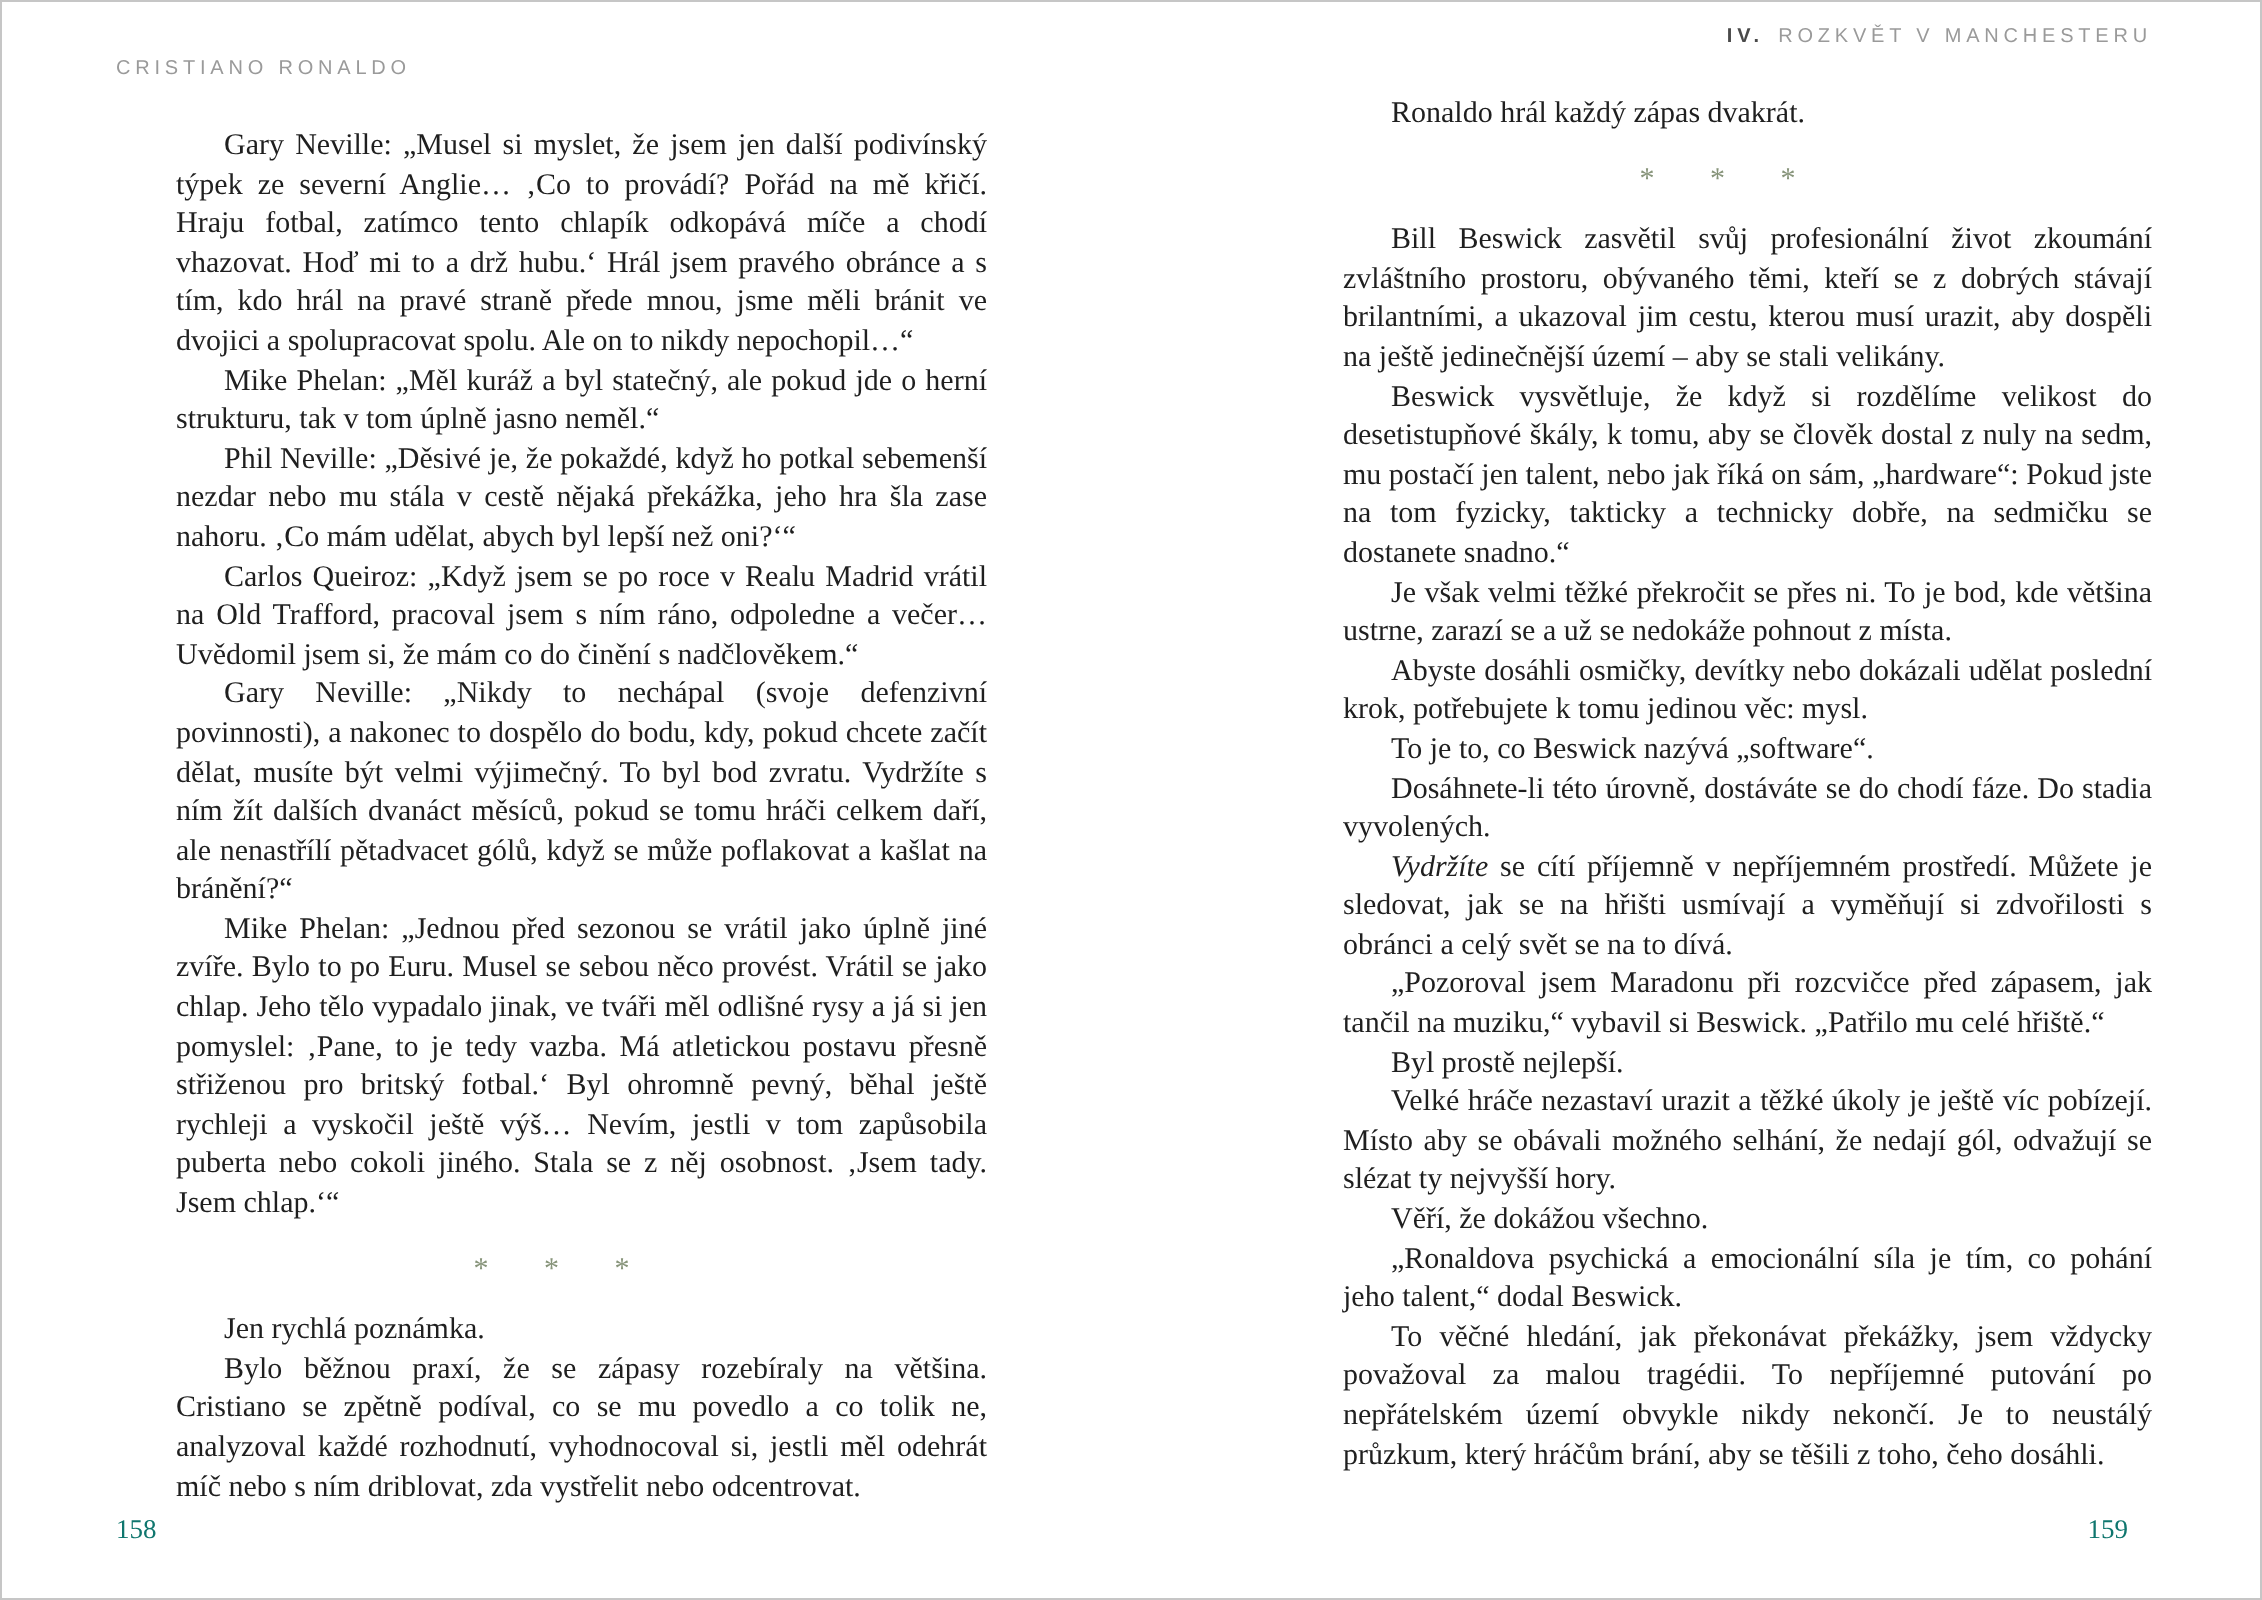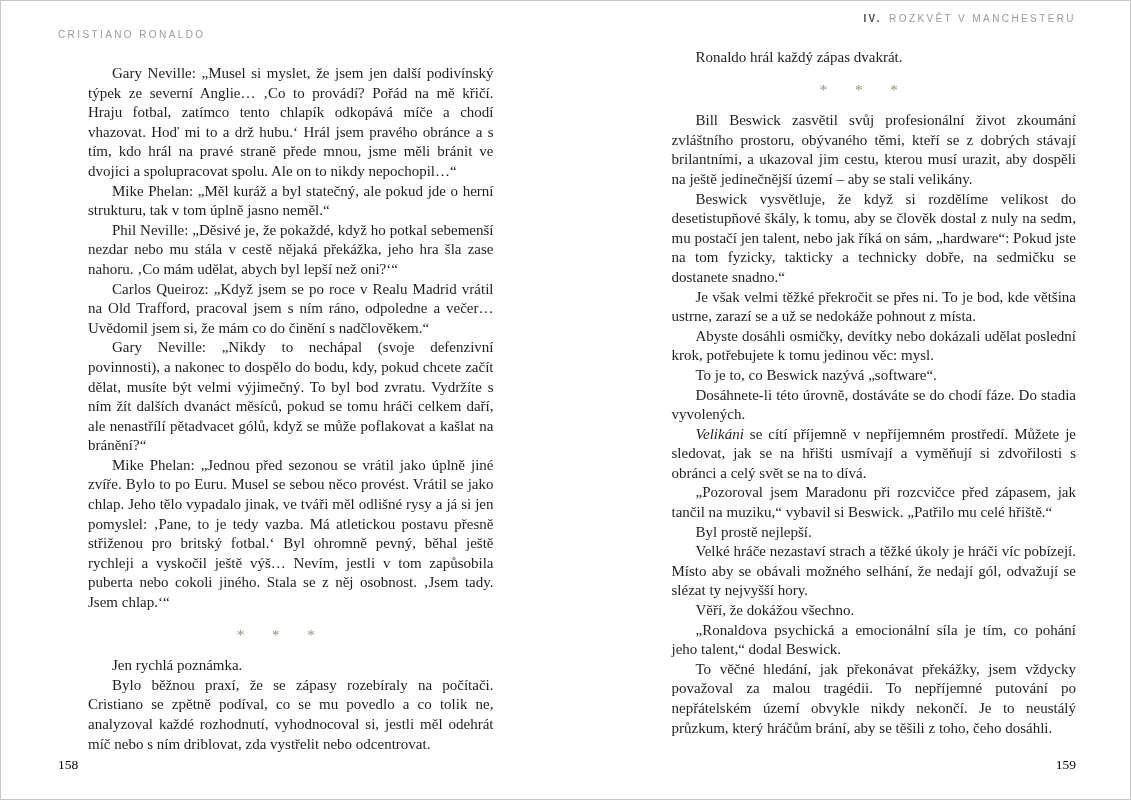--- a/index.html
+++ b/index.html
@@ -51,24 +51,24 @@
     font-size: 15px;
     letter-spacing: 12px;
     padding-left: 12px; 
     margin: 13px 0 11px 0;
   }
 
   .folio {
     position: absolute;
     bottom: 26px;
     font-size: 13.5px;
-    color: #000000;
+    color: #0f766e;
   }
   .folio.left  { left: 57px; }
-  .folio.right { right: 54px; }
+  .folio.right { right: 66px; }
 
   em { font-style: italic; }
 </style>
 </head>
 <body>
 
 <div class="spread">
 
   <div class="page page-left">
     <div class="running-head">CRISTIANO RONALDO</div>
@@ -77,21 +77,21 @@
       <p>Gary Neville: „Musel si myslet, že jsem jen další podivínský týpek ze severní Anglie… ‚Co to provádí? Pořád na mě křičí. Hraju fotbal, zatímco tento chlapík odkopává míče a chodí vhazovat. Hoď mi to a drž hubu.‘ Hrál jsem pravého obránce a s tím, kdo hrál na pravé straně přede mnou, jsme měli bránit ve dvojici a spolupracovat spolu. Ale on to nikdy nepochopil…“</p>
       <p>Mike Phelan: „Měl kuráž a byl statečný, ale pokud jde o herní strukturu, tak v tom úplně jasno neměl.“</p>
       <p>Phil Neville: „Děsivé je, že pokaždé, když ho potkal sebemenší nezdar nebo mu stála v cestě nějaká překážka, jeho hra šla zase nahoru. ‚Co mám udělat, abych byl lepší než oni?‘“</p>
       <p>Carlos Queiroz: „Když jsem se po roce v Realu Madrid vrátil na Old Trafford, pracoval jsem s ním ráno, odpoledne a večer… Uvědomil jsem si, že mám co do činění s nadčlověkem.“</p>
       <p>Gary Neville: „Nikdy to nechápal (svoje defenzivní povinnosti), a nakonec to dospělo do bodu, kdy, pokud chcete začít dělat, musíte být velmi výjimečný. To byl bod zvratu. Vydržíte s ním žít dalších dvanáct měsíců, pokud se tomu hráči celkem daří, ale nenastřílí pětadvacet gólů, když se může poflakovat a kašlat na bránění?“</p>
       <p>Mike Phelan: „Jednou před sezonou se vrátil jako úplně jiné zvíře. Bylo to po Euru. Musel se sebou něco provést. Vrátil se jako chlap. Jeho tělo vypadalo jinak, ve tváři měl odlišné rysy a já si jen pomyslel: ‚Pane, to je tedy vazba. Má atletickou postavu přesně střiženou pro britský fotbal.‘ Byl ohromně pevný, běhal ještě rychleji a vyskočil ještě výš… Nevím, jestli v tom zapůsobila puberta nebo cokoli jiného. Stala se z něj osobnost. ‚Jsem tady. Jsem chlap.‘“</p>
 
       <div class="section-break">* * *</div>
 
       <p>Jen rychlá poznámka.</p>
-      <p>Bylo běžnou praxí, že se zápasy rozebíraly na počítači. Cristiano se zpětně podíval, co se mu povedlo a co tolik ne, analyzoval každé rozhodnutí, vyhodnocoval si, jestli měl odehrát míč nebo s ním driblovat, zda vystřelit nebo odcentrovat.</p>
+      <p>Bylo běžnou praxí, že se zápasy rozebíraly na většina. Cristiano se zpětně podíval, co se mu povedlo a co tolik ne, analyzoval každé rozhodnutí, vyhodnocoval si, jestli měl odehrát míč nebo s ním driblovat, zda vystřelit nebo odcentrovat.</p>
     </div>
 
     <div class="folio left">158</div>
   </div>
 
   <div class="page page-right">
     <div class="running-head right">
       <span class="chapter-num">IV.</span>
       <span>ROZKVĚT V MANCHESTERU</span>
     </div>
@@ -101,25 +101,25 @@
 
       <div class="section-break">* * *</div>
 
       <p>Bill Beswick zasvětil svůj profesionální život zkoumání zvláštního prostoru, obývaného těmi, kteří se z dobrých stávají brilantními, a ukazoval jim cestu, kterou musí urazit, aby dospěli na ještě jedinečnější území – aby se stali velikány.</p>
       <p>Beswick vysvětluje, že když si rozdělíme velikost do desetistupňové škály, k tomu, aby se člověk dostal z nuly na sedm, mu postačí jen talent, nebo jak říká on sám, „hardware“: Pokud jste na tom fyzicky, takticky a technicky dobře, na sedmičku se dostanete snadno.“</p>
       <p>Je však velmi těžké překročit se přes ni. To je bod, kde většina ustrne, zarazí se a už se nedokáže pohnout z místa.</p>
       <p>Abyste dosáhli osmičky, devítky nebo dokázali udělat poslední krok, potřebujete k tomu jedinou věc: mysl.</p>
       <p>To je to, co Beswick nazývá „software“.</p>
       <p>Dosáhnete-li této úrovně, dostáváte se do chodí fáze. Do stadia vyvolených.</p>
 
-      <p><em>Velikáni</em><span> se cítí příjemně v nepříjemném prostředí. Můžete je sledovat, jak se na hřišti usmívají a vyměňují si zdvořilosti s obránci a celý svět se na to dívá.</span></p>
+      <p><em>Vydržíte</em><span> se cítí příjemně v nepříjemném prostředí. Můžete je sledovat, jak se na hřišti usmívají a vyměňují si zdvořilosti s obránci a celý svět se na to dívá.</span></p>
 
       <p>„Pozoroval jsem Maradonu při rozcvičce před zápasem, jak tančil na muziku,“ vybavil si Beswick. „Patřilo mu celé hřiště.“</p>
       <p>Byl prostě nejlepší.</p>
-      <p>Velké hráče nezastaví strach a těžké úkoly je hráči víc pobízejí. Místo aby se obávali možného selhání, že nedají gól, odvažují se slézat ty nejvyšší hory.</p>
+      <p>Velké hráče nezastaví urazit a těžké úkoly je ještě víc pobízejí. Místo aby se obávali možného selhání, že nedají gól, odvažují se slézat ty nejvyšší hory.</p>
       <p>Věří, že dokážou všechno.</p>
       <p>„Ronaldova psychická a emocionální síla je tím, co pohání jeho talent,“ dodal Beswick.</p>
       <p>To věčné hledání, jak překonávat překážky, jsem vždycky považoval za malou tragédii. To nepříjemné putování po nepřátelském území obvykle nikdy nekončí. Je to neustálý průzkum, který hráčům brání, aby se těšili z toho, čeho dosáhli.</p>
     </div>
 
     <div class="folio right">159</div>
   </div>
 
 </div>
 

